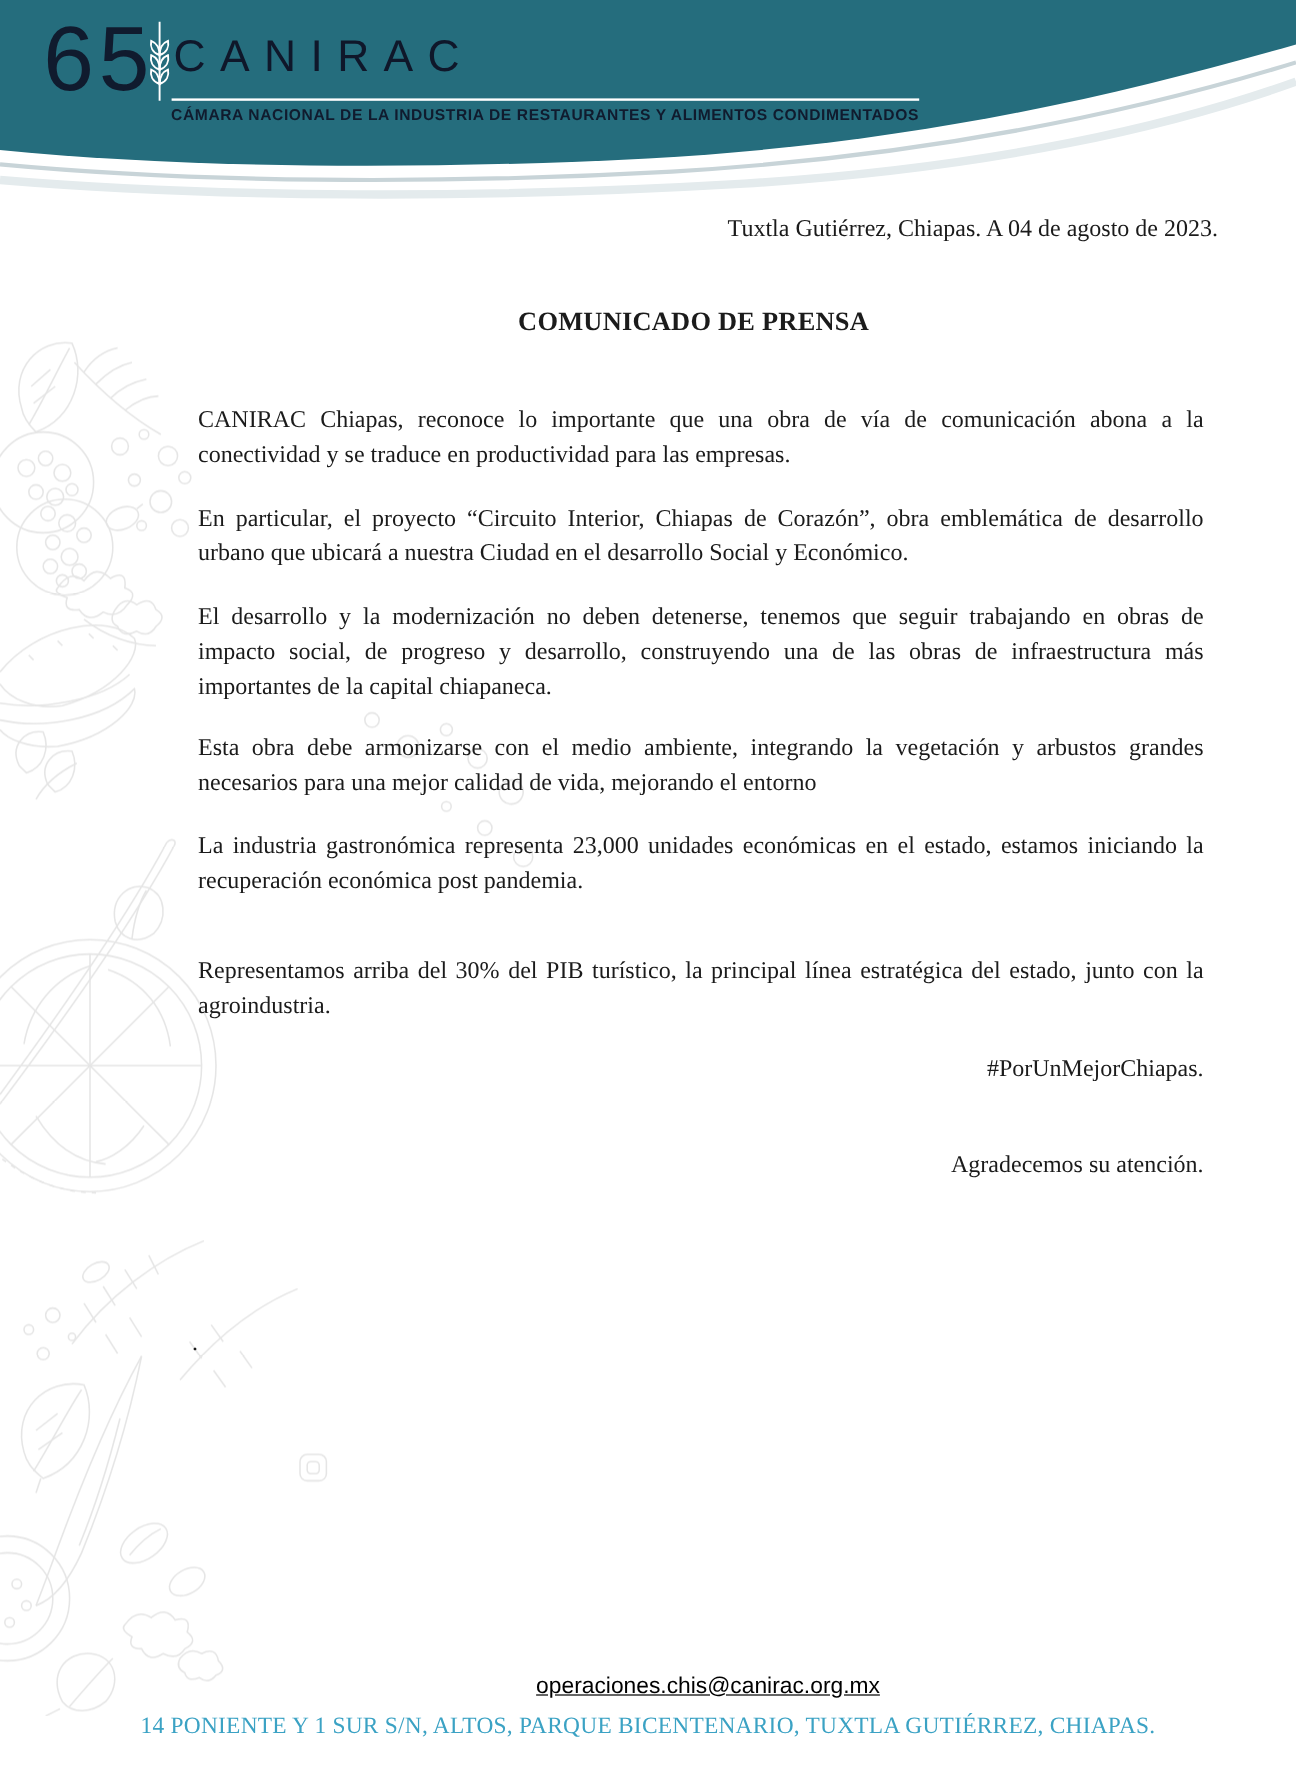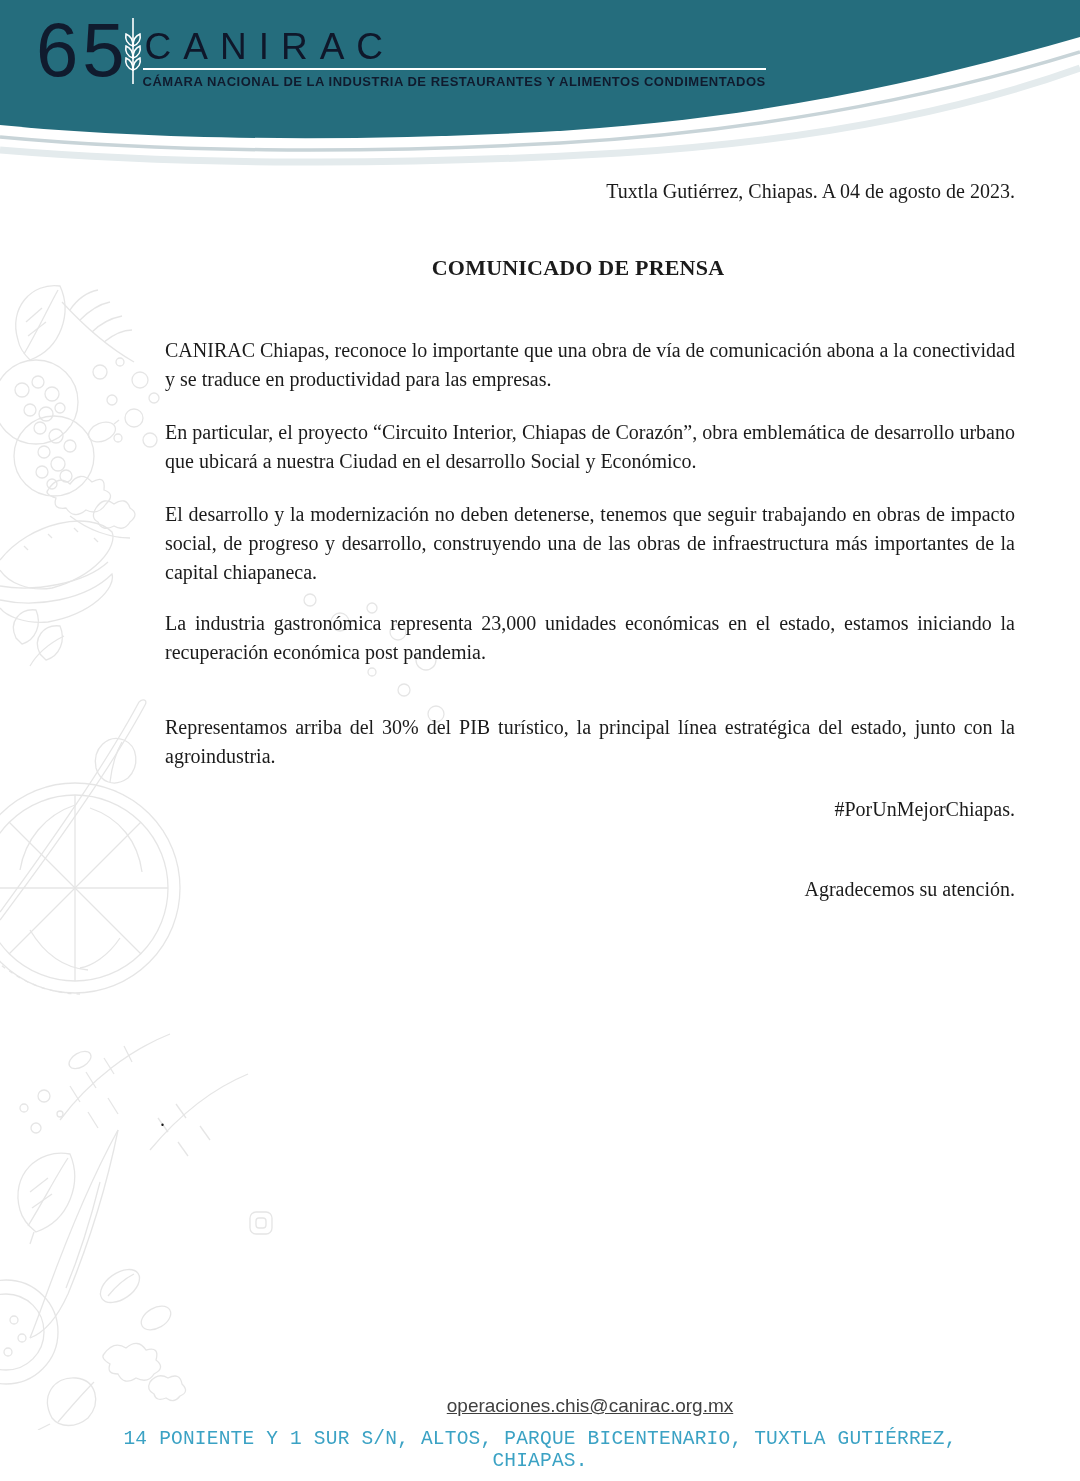--- a/index.html
+++ b/index.html
@@ -12,21 +12,21 @@
   .header-wave{position:absolute;top:0;left:0;width:1080px;height:180px;display:block;}
   .logo{position:absolute;top:12px;left:36px;display:flex;align-items:flex-start;color:#0f172a;}
   .logo-num{
     font-family:"Liberation Sans",sans-serif;font-weight:200;font-size:76px;line-height:1;
     letter-spacing:4px;opacity:.95;
   }
   .logo-wheat{position:absolute;left:86px;top:6px;}
   .logo-text{margin:16px 0 0 14px;}
   .logo-name{
     font-family:"Liberation Sans",sans-serif;font-size:37px;font-weight:300;
-    letter-spacing:12px;line-height:1;padding:0 2px 3px 2px;border-bottom:2px solid #ffffff;
+    letter-spacing:12px;line-height:1;padding:0 2px 17px 2px;border-bottom:2px solid #ffffff;
     white-space:nowrap;
   }
   .logo-tagline{
     font-family:"Liberation Sans",sans-serif;font-size:13px;font-weight:700;
     letter-spacing:.5px;margin-top:4px;white-space:nowrap;opacity:.95;
   }
   
   .watermark{position:absolute;top:270px;left:0;width:470px;height:1160px;pointer-events:none;}
   
   .date-line{
@@ -34,35 +34,35 @@
     text-align:right;font-size:20px;
   }
   .doc-title{
     position:absolute;top:255px;left:153px;width:850px;margin:0;
     text-align:center;font-size:22px;font-weight:700;letter-spacing:.2px;
   }
   .body-text{
     position:absolute;top:336px;left:165px;width:850px;
     font-size:20px;line-height:29px;text-align:justify;
   }
-  .body-text p{margin:0 0 24px 0;}
+  .body-text p{margin:0 12px 24px 0;}
   .body-text p.gap-md{margin-bottom:22px;}
   .body-text p.gap-lg{margin-bottom:46px;}
   .body-text p.gap-xl{margin-bottom:51px;}
   .body-text p.no-justify{text-align:right;}
   .stray-period{position:absolute;top:1108px;left:160px;font-size:20px;}
   
   .footer-email-wrap{
     position:absolute;top:1395px;left:165px;width:850px;text-align:center;
     font-family:"Liberation Sans",sans-serif;font-size:19px;
   }
-  .footer-email-wrap a{color:#404040;text-decoration:underline;}
+  .footer-email-wrap a{color:#000000;text-decoration:underline;}
   .footer-address{
     position:absolute;top:1428px;left:90px;width:900px;text-align:center;
-    font-family:Liberation Mono, monospace;font-size:19.5px;color:#3ba2c4;letter-spacing:.2px;
+    font-family:Liberation Serif, serif;font-size:19.5px;color:#3ba2c4;letter-spacing:.2px;
   }
 </style>
 </head>
 <body>
 
 <div class="page">
 
   <svg class="header-wave" viewBox="0 0 1080 180" preserveAspectRatio="none">
     <path d="M0,0 H1080 V37 C930,80 760,120 540,132 C350,142 150,140 0,125 Z" fill="#256d7d"></path>
     <path d="M0,137 C160,152 360,154 560,143 C780,130 950,92 1080,52" fill="none" stroke="#c8d4d8" stroke-width="3.5"></path>
@@ -266,20 +266,21 @@
   </svg>
 
   <div class="date-line">Tuxtla Gutiérrez, Chiapas. A 04 de agosto de 2023.</div>
 
   <h1 class="doc-title">COMUNICADO DE PRENSA</h1>
 
   <div class="body-text">
     <p>CANIRAC Chiapas, reconoce lo importante que una obra de vía de comunicación abona a la conectividad y se traduce en productividad para las empresas.</p>
     <p>En particular, el proyecto “Circuito Interior, Chiapas de Corazón”, obra emblemática de desarrollo urbano que ubicará a nuestra Ciudad en el desarrollo Social y Económico.</p>
     <p class="gap-md">El desarrollo y la modernización no deben detenerse, tenemos que seguir trabajando en obras de impacto social, de progreso y desarrollo, construyendo una de las obras de infraestructura más importantes de la capital chiapaneca.</p>
+    <p>Esta obra debe armonizarse con el medio ambiente, integrando la vegetación y arbustos grandes necesarios  para una mejor calidad de vida, mejorando el entorno</p>
     <p class="gap-lg">La industria gastronómica representa 23,000 unidades económicas en el estado, estamos iniciando la recuperación económica post pandemia.</p>
     <p>Representamos arriba del 30% del PIB turístico, la principal línea estratégica del estado, junto con la agroindustria.</p>
     <p class="gap-xl no-justify">#PorUnMejorChiapas.</p>
     <p class="no-justify">Agradecemos su atención.</p>
   </div>
 
   <div class="stray-period">.</div>
 
   <div class="footer-email-wrap">
     <a href="#">operaciones.chis@canirac.org.mx</a>

